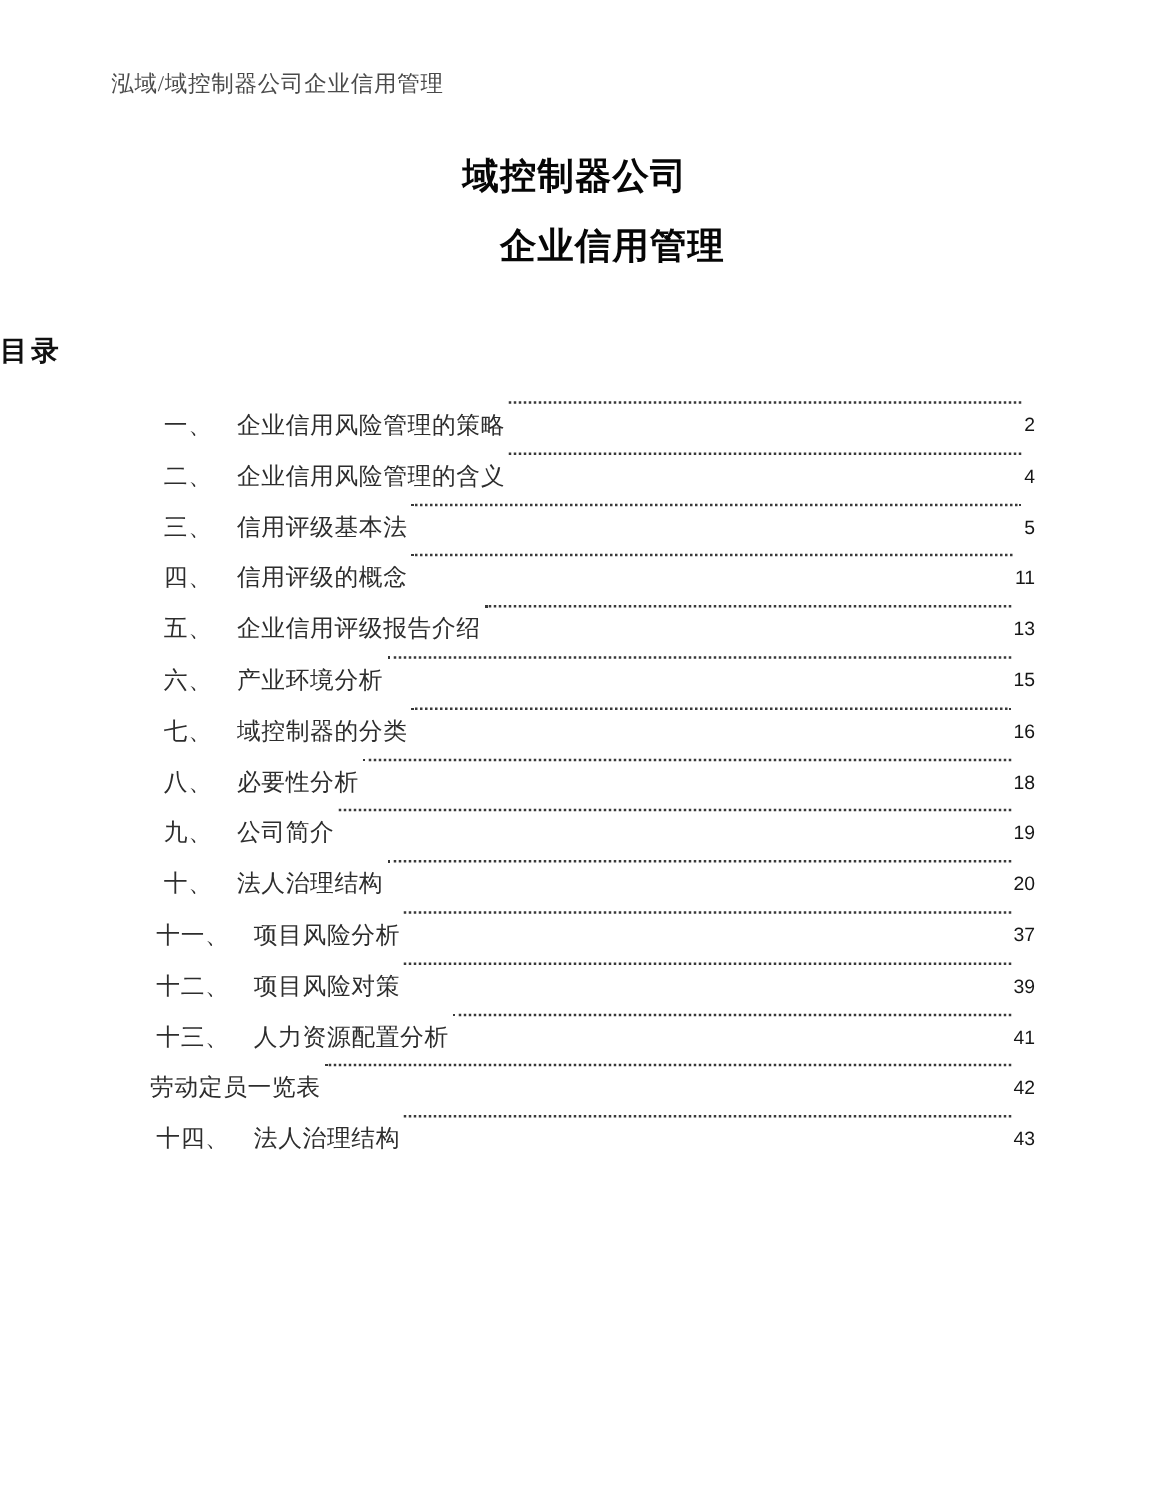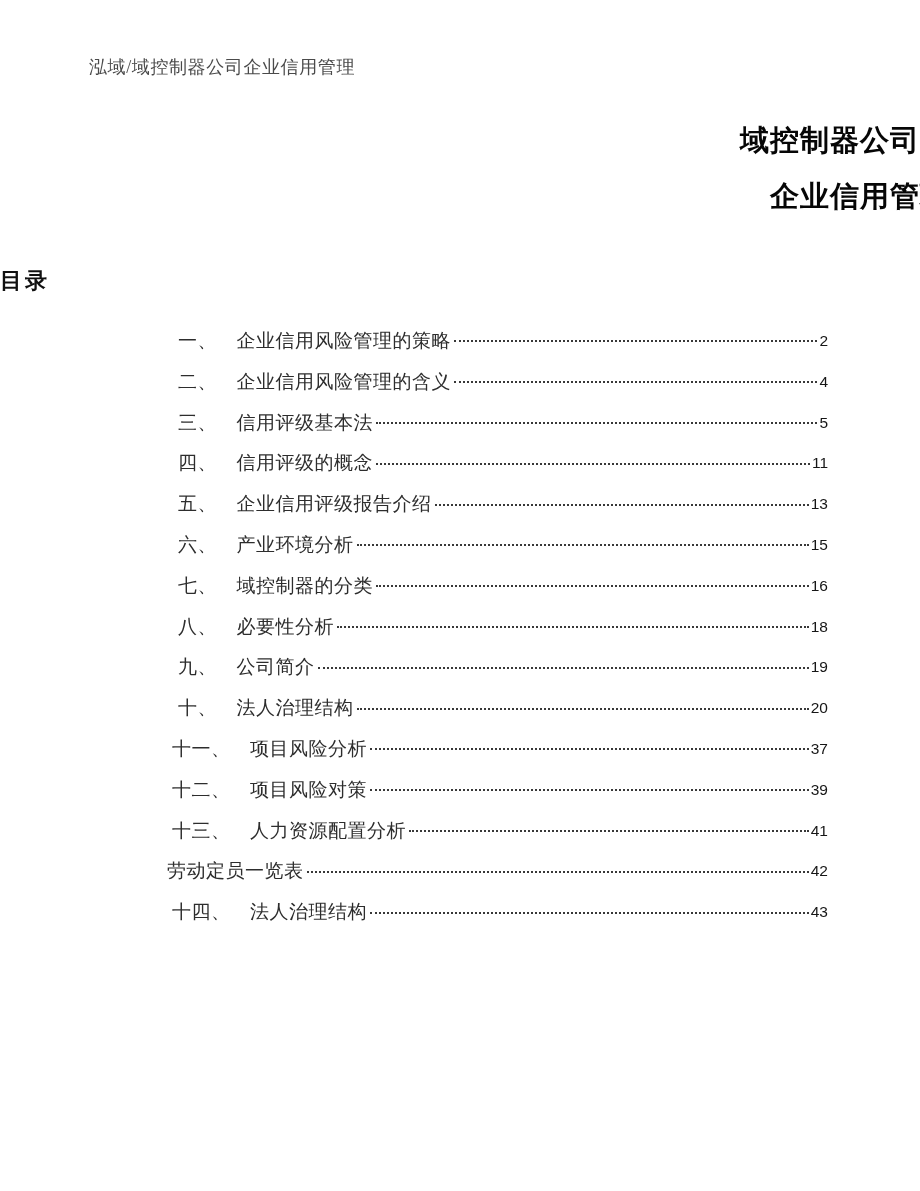--- a/index.html
+++ b/index.html
@@ -23,21 +23,21 @@
     font-size: 18px;
     letter-spacing: 0.6px;
     color: #4a4a4a;
     white-space: nowrap;
   }
   .title {
     position: absolute;
     left: 0;
     width: 920px;
     margin: 0;
-    text-align: right;
+    text-align: center;
     font-family: "Liberation Sans", "DejaVu Sans", sans-serif;
     font-weight: 700;
     font-size: 29px;
     color: #060606;
     letter-spacing: 1px;
   }
   .title-line1 { top: 121px; }
   .title-line2 { top: 177px; margin-left: 30px; }
   .toc-heading {
     position: absolute;
@@ -52,27 +52,26 @@
     letter-spacing: 3px;
   }
   .toc {
     position: absolute;
     left: 120px;
     top: 321px;
     width: 708px; 
   }
   .toc-row {
     display: flex;
-    align-items: center;
+    align-items: flex-start;
     height: 40.8px;
     line-height: 40.8px;
     font-size: 19px;
     color: #2d2d2d;
     cursor: pointer;
-    margin-left: 47px;
   }
   .indent-0 { padding-left: 0; }
   .indent-1 { padding-left: 5px; }
   .indent-2 { padding-left: 11px; }
   .toc-label {
     white-space: nowrap;
     letter-spacing: 0.5px;
   }
   .toc-leader {
     flex: 1 1 auto;

